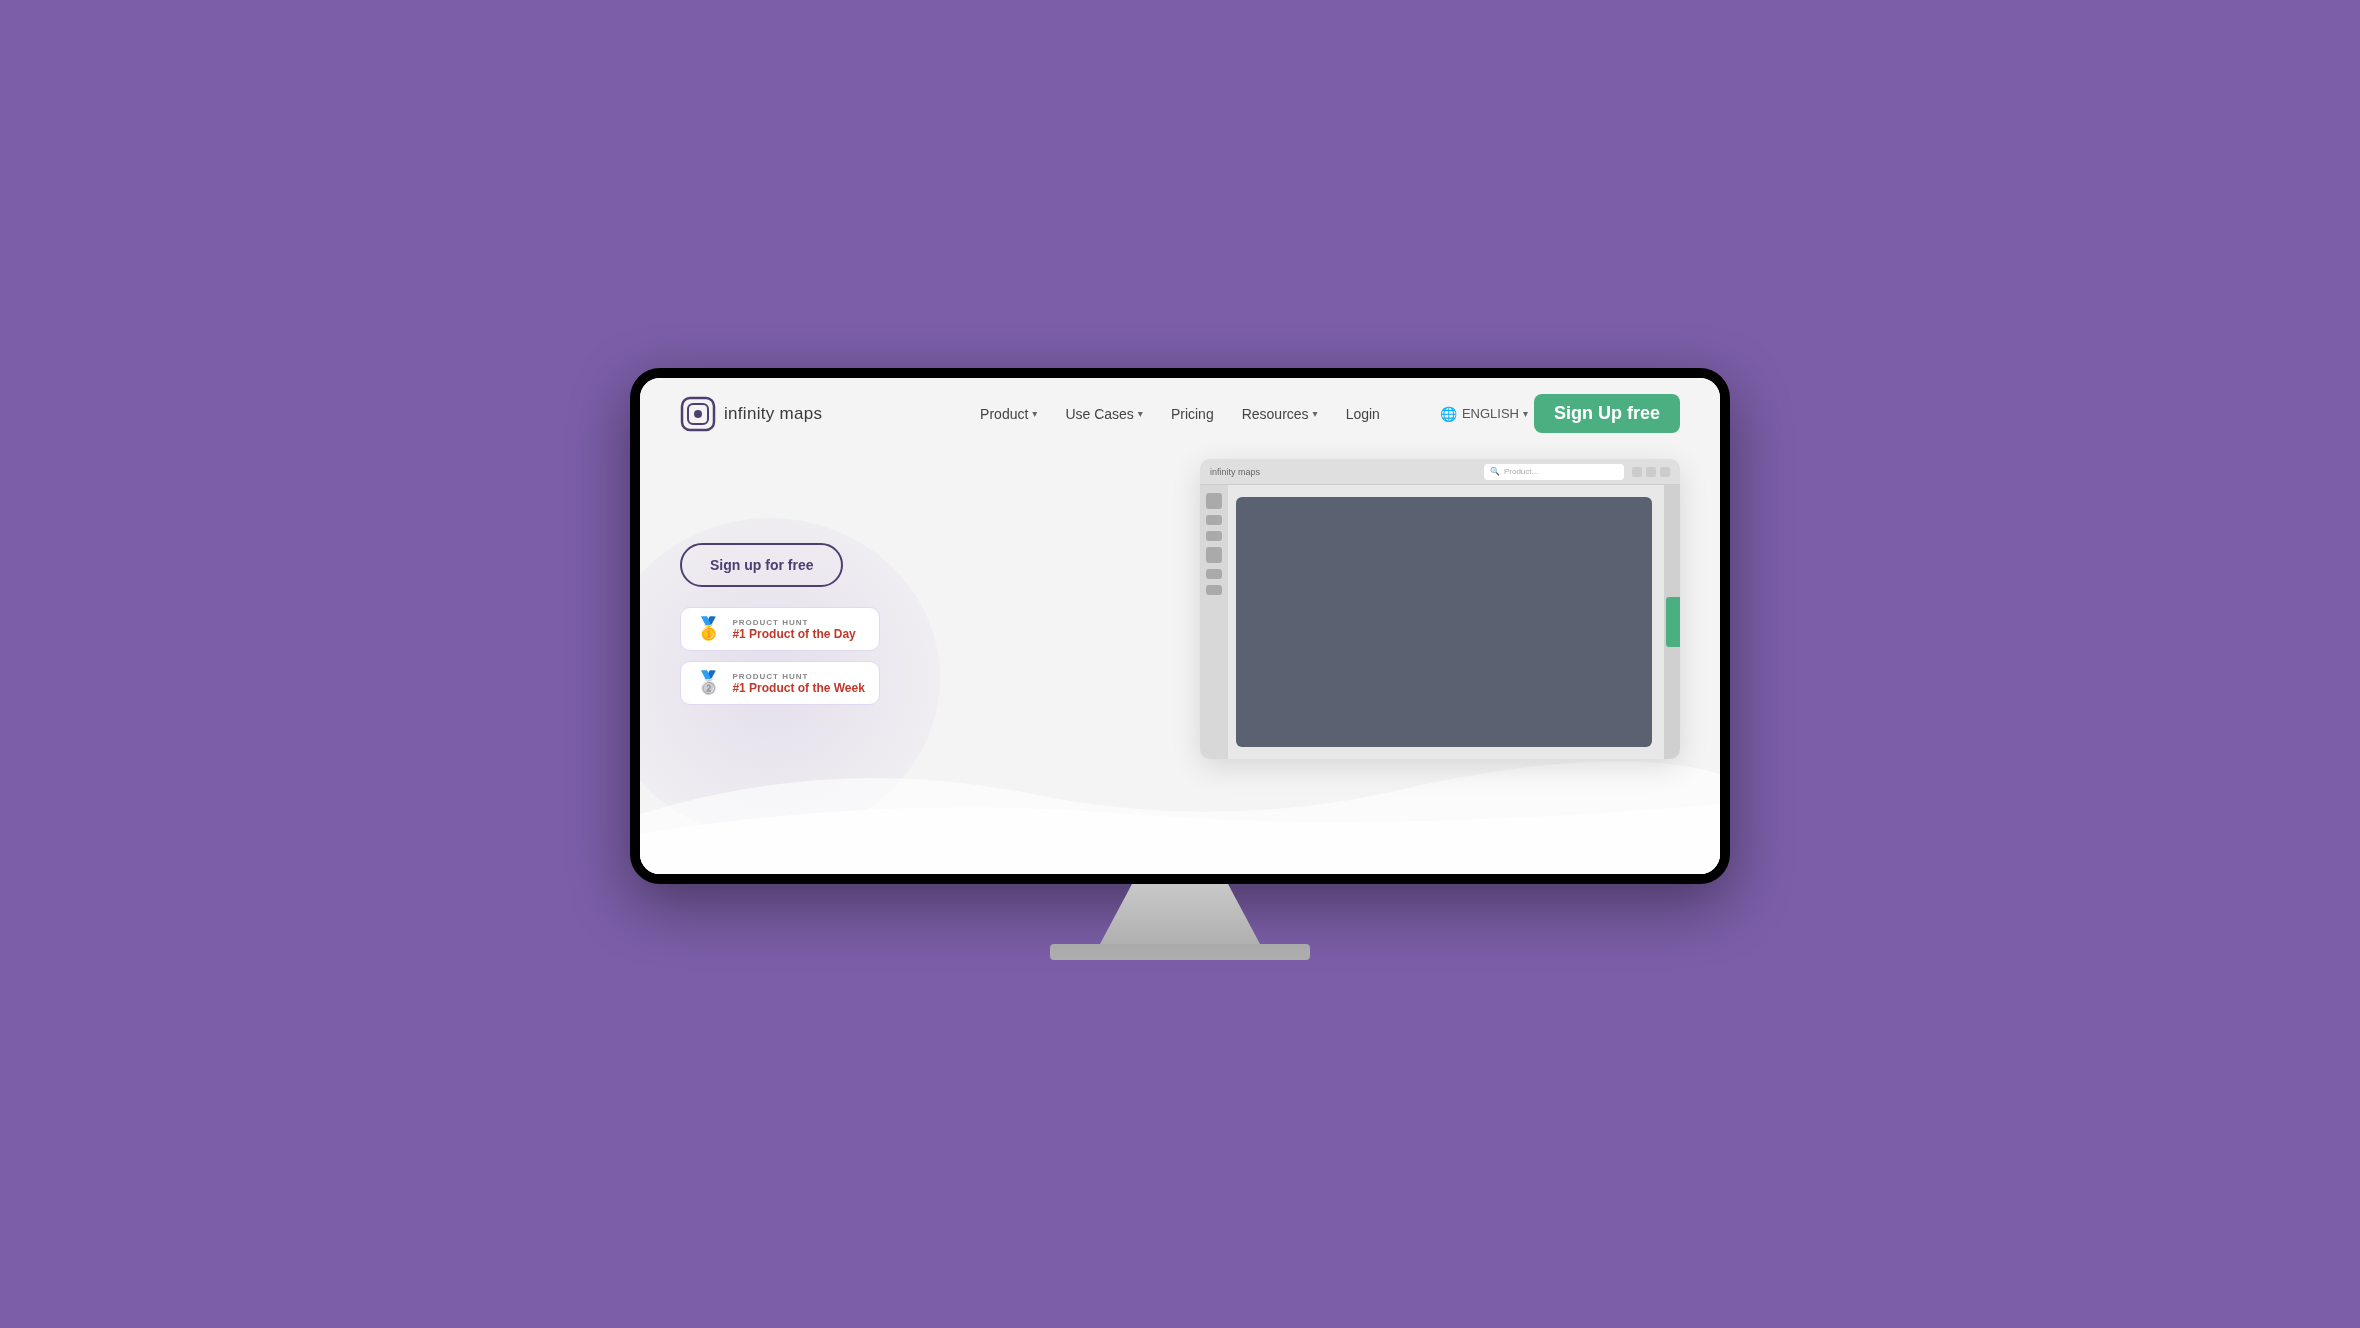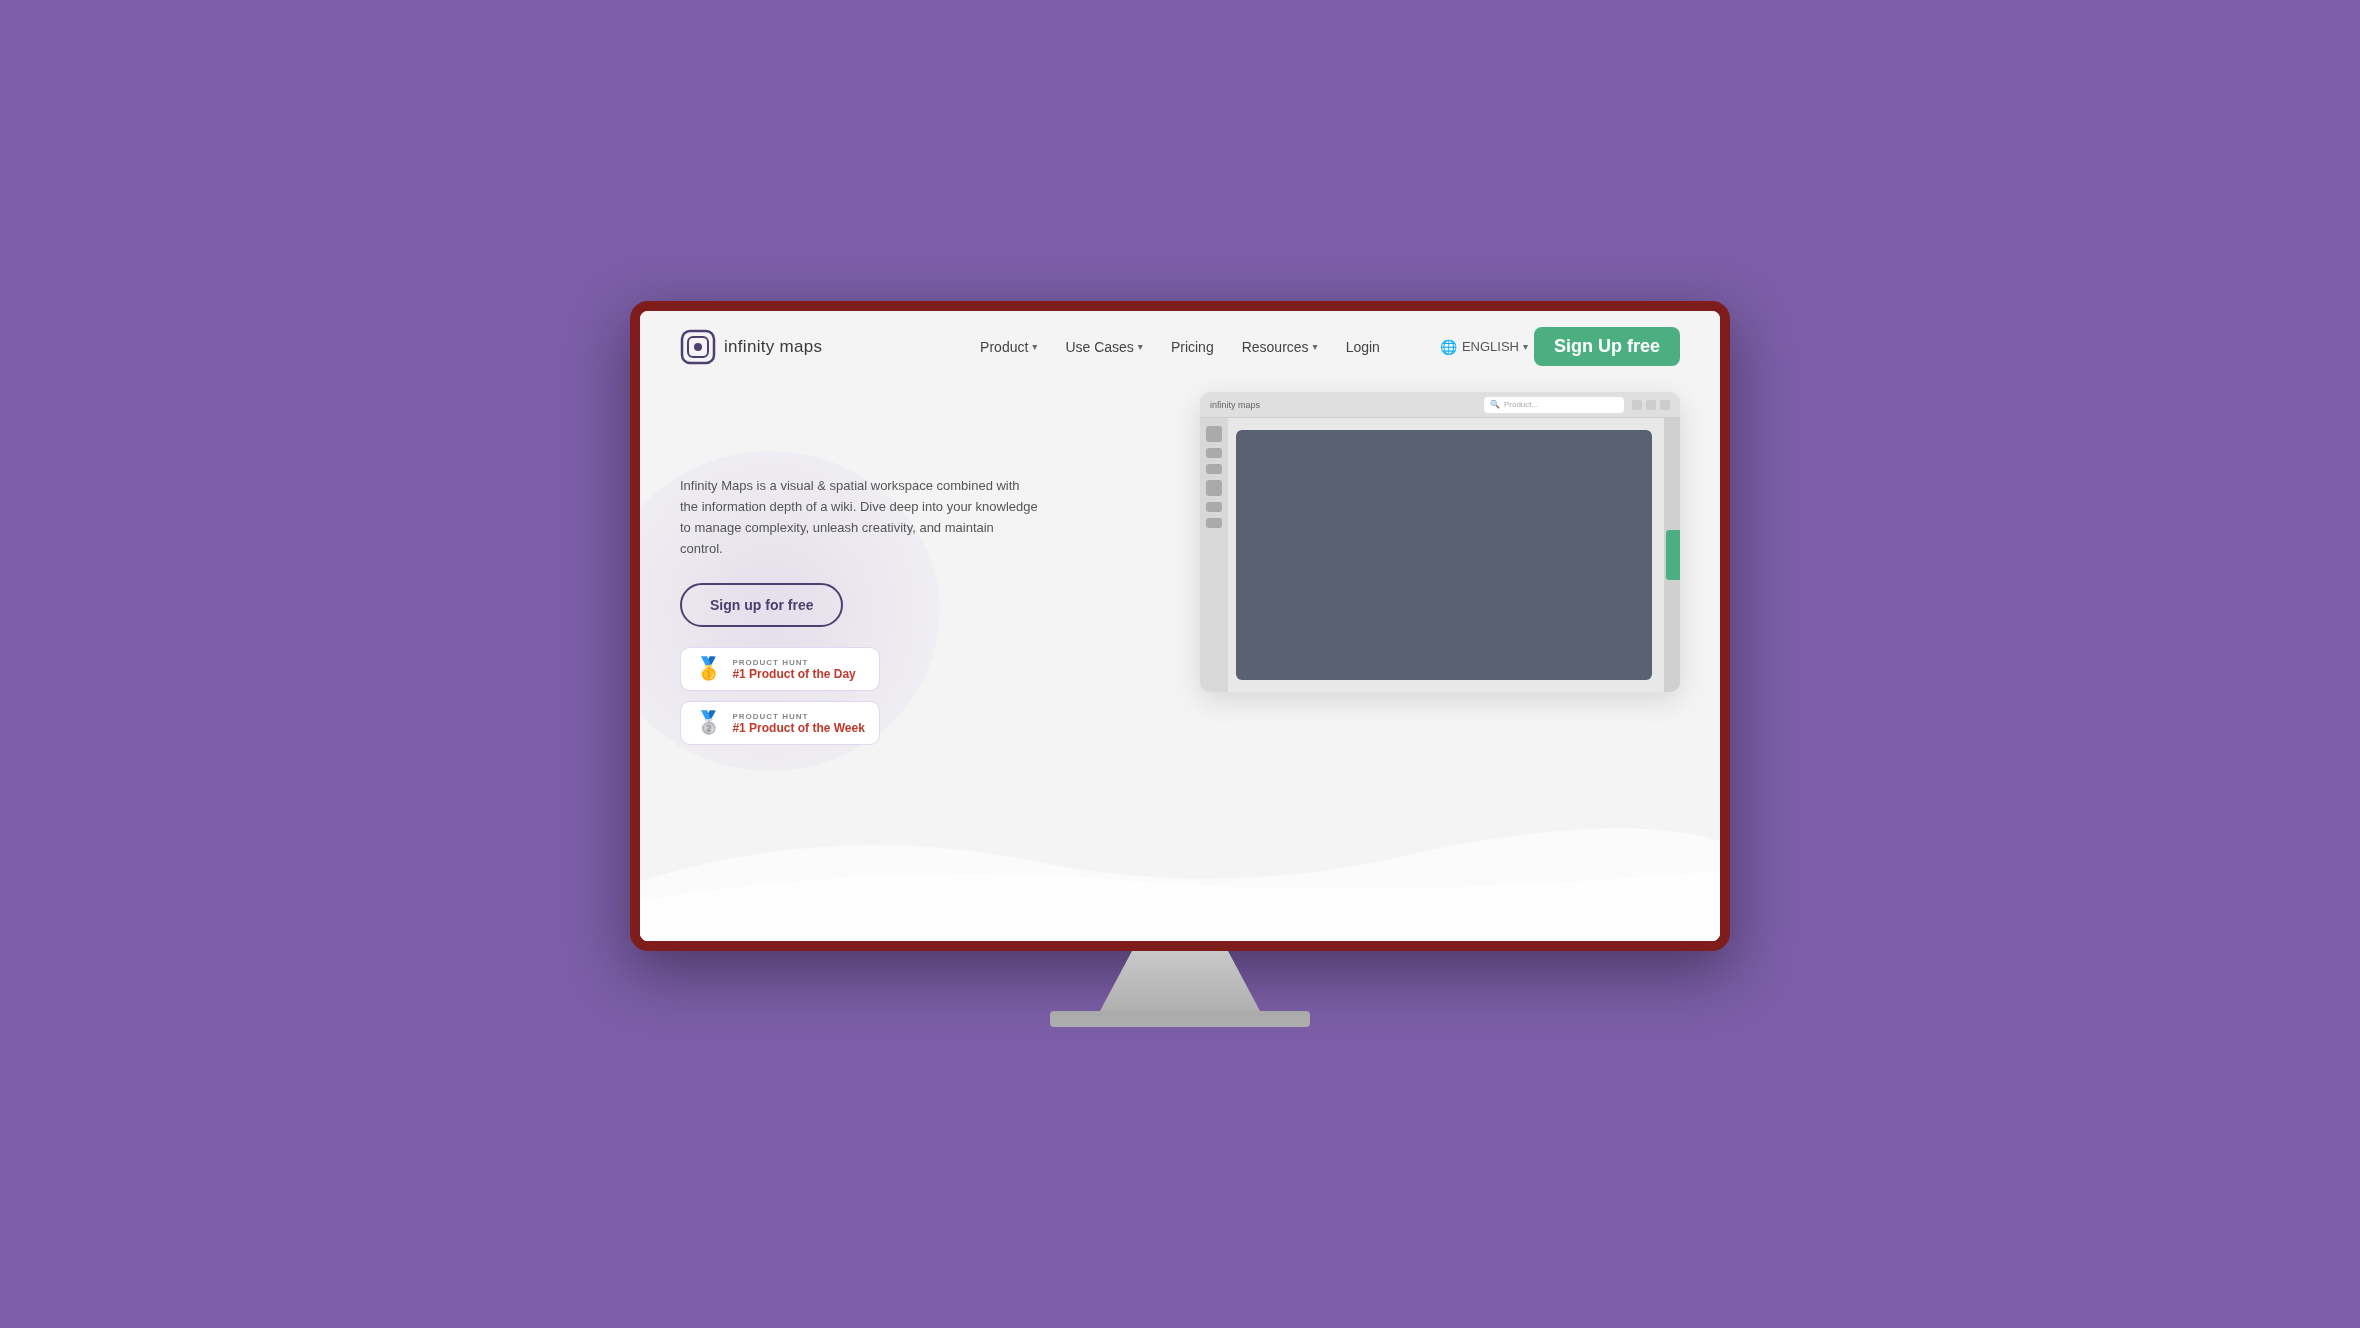--- a/index.html
+++ b/index.html
@@ -15,24 +15,24 @@
     .monitor-wrapper {
       position: relative;
       width: 1100px;
       display: flex;
       flex-direction: column;
       align-items: center;
     }
 
     .monitor-screen {
       width: 1100px;
-      height: 650px;
+      height: 516px;
       background: #f0f0f0;
-      border-radius: 18px;
-      border: 10px solid #7f1d1d;
+      border-radius: 30px;
+      border: 10px solid #000000;
       overflow: hidden;
       position: relative;
       box-shadow: 0 20px 60px rgba(0,0,0,0.4);
     }
 
     .monitor-stand {
       width: 160px;
       height: 60px;
       background: linear-gradient(to bottom, #c8c8c8, #b0b0b0);
       clip-path: polygon(20% 0%, 80% 0%, 100% 100%, 0% 100%);
@@ -429,21 +429,20 @@
           </div>
           <button class="btn-signup">Sign Up free</button>
         </div>
       </nav>
 
       <div class="hero-section">
         <div class="hero-left">
           <h1 class="hero-title">
             <br>
           </h1>
-          <p class="hero-desc">Infinity Maps is a visual &amp; spatial workspace combined with the information depth of a wiki. Dive deep into your knowledge to manage complexity, unleash creativity, and maintain control.</p>
           <button class="btn-signup-hero">Sign up for free</button>
 
           <div class="badges-area">
             <div class="badge-item">
               <span class="badge-medal">🥇</span>
               <div class="badge-text-area">
                 <span class="badge-label">PRODUCT HUNT</span>
                 <span class="badge-title">#1 Product of the Day</span>
               </div>
             </div>

